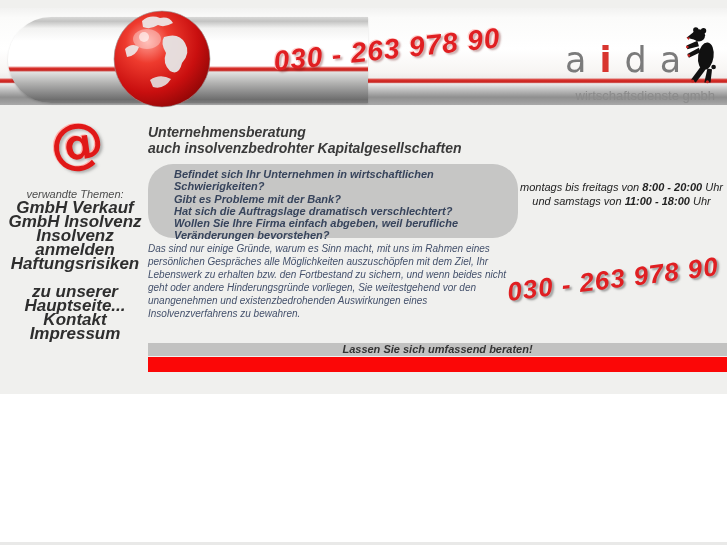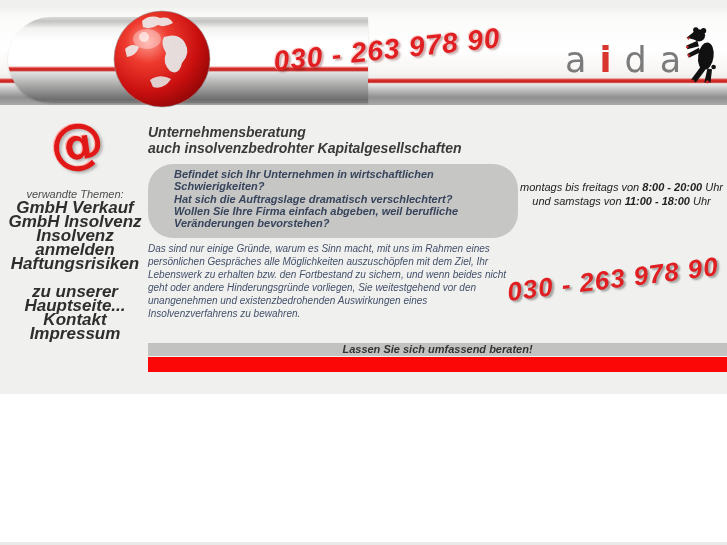--- a/index.html
+++ b/index.html
@@ -110,20 +110,21 @@
         <polygon points="16,18 2,24 3,29 18,25" fill="#111"></polygon>
         <polygon points="18,27 3,35 5,40 20,33" fill="#111"></polygon>
         <circle cx="3" cy="26" r="1.7" fill="#c82420"></circle>
         <circle cx="5" cy="37" r="1.7" fill="#c82420"></circle>
         <polygon points="20,52 8,68 14,72 26,56" fill="#111"></polygon>
         <polygon points="29,54 25,72 33,72 35,55" fill="#111"></polygon>
         <circle cx="10" cy="70" r="2" fill="#c82420"></circle>
         <circle cx="29" cy="71" r="2" fill="#c82420"></circle>
         <circle cx="37" cy="52" r="3" fill="#111"></circle>
       </svg>
+      <div class="logo-sub">wirtschaftsdienste gmbh</div>
     </div>
   </div>
 
   <div class="at-icon">@</div>
   <div class="sidebar">
     <div class="related">verwandte Themen:</div>
     <div class="side-link">GmbH Verkauf</div>
     <div class="side-link">GmbH Insolvenz</div>
     <div class="side-link">Insolvenz anmelden</div>
     <div class="side-link">Haftungsrisiken</div>
@@ -133,20 +134,21 @@
     <div class="side-link">Impressum</div>
   </div>
 
   <div class="main-title">
     <div>Unternehmensberatung</div>
     <div>auch insolvenzbedrohter Kapitalgesellschaften</div>
   </div>
 
   <div class="question-box">
     <div class="question">Befindet sich Ihr Unternehmen in wirtschaftlichen Schwierigkeiten?</div>
+    <div class="question">Gibt es Probleme mit der Bank?</div>
     <div class="question">Hat sich die Auftragslage dramatisch verschlechtert?</div>
     <div class="question">Wollen Sie Ihre Firma einfach abgeben, weil berufliche Veränderungen bevorstehen?</div>
   </div>
 
   <div class="contact">
     <div><span>montags bis freitags von </span><span class="hours">8:00 - 20:00</span><span> Uhr</span></div>
     <div><span>und samstags von </span><span class="hours">11:00 - 18:00</span><span> Uhr</span></div>
   </div>
 
   <div class="paragraph">Das sind nur einige Gründe, warum es Sinn macht, mit uns im Rahmen eines persönlichen Gespräches alle Möglichkeiten auszuschöpfen mit dem Ziel, Ihr Lebenswerk zu erhalten bzw. den Fortbestand zu sichern, und wenn beides nicht geht oder andere Hinderungsgründe vorliegen, Sie weitestgehend vor den unangenehmen und existenzbedrohenden Auswirkungen eines Insolvenzverfahrens zu bewahren.</div>

